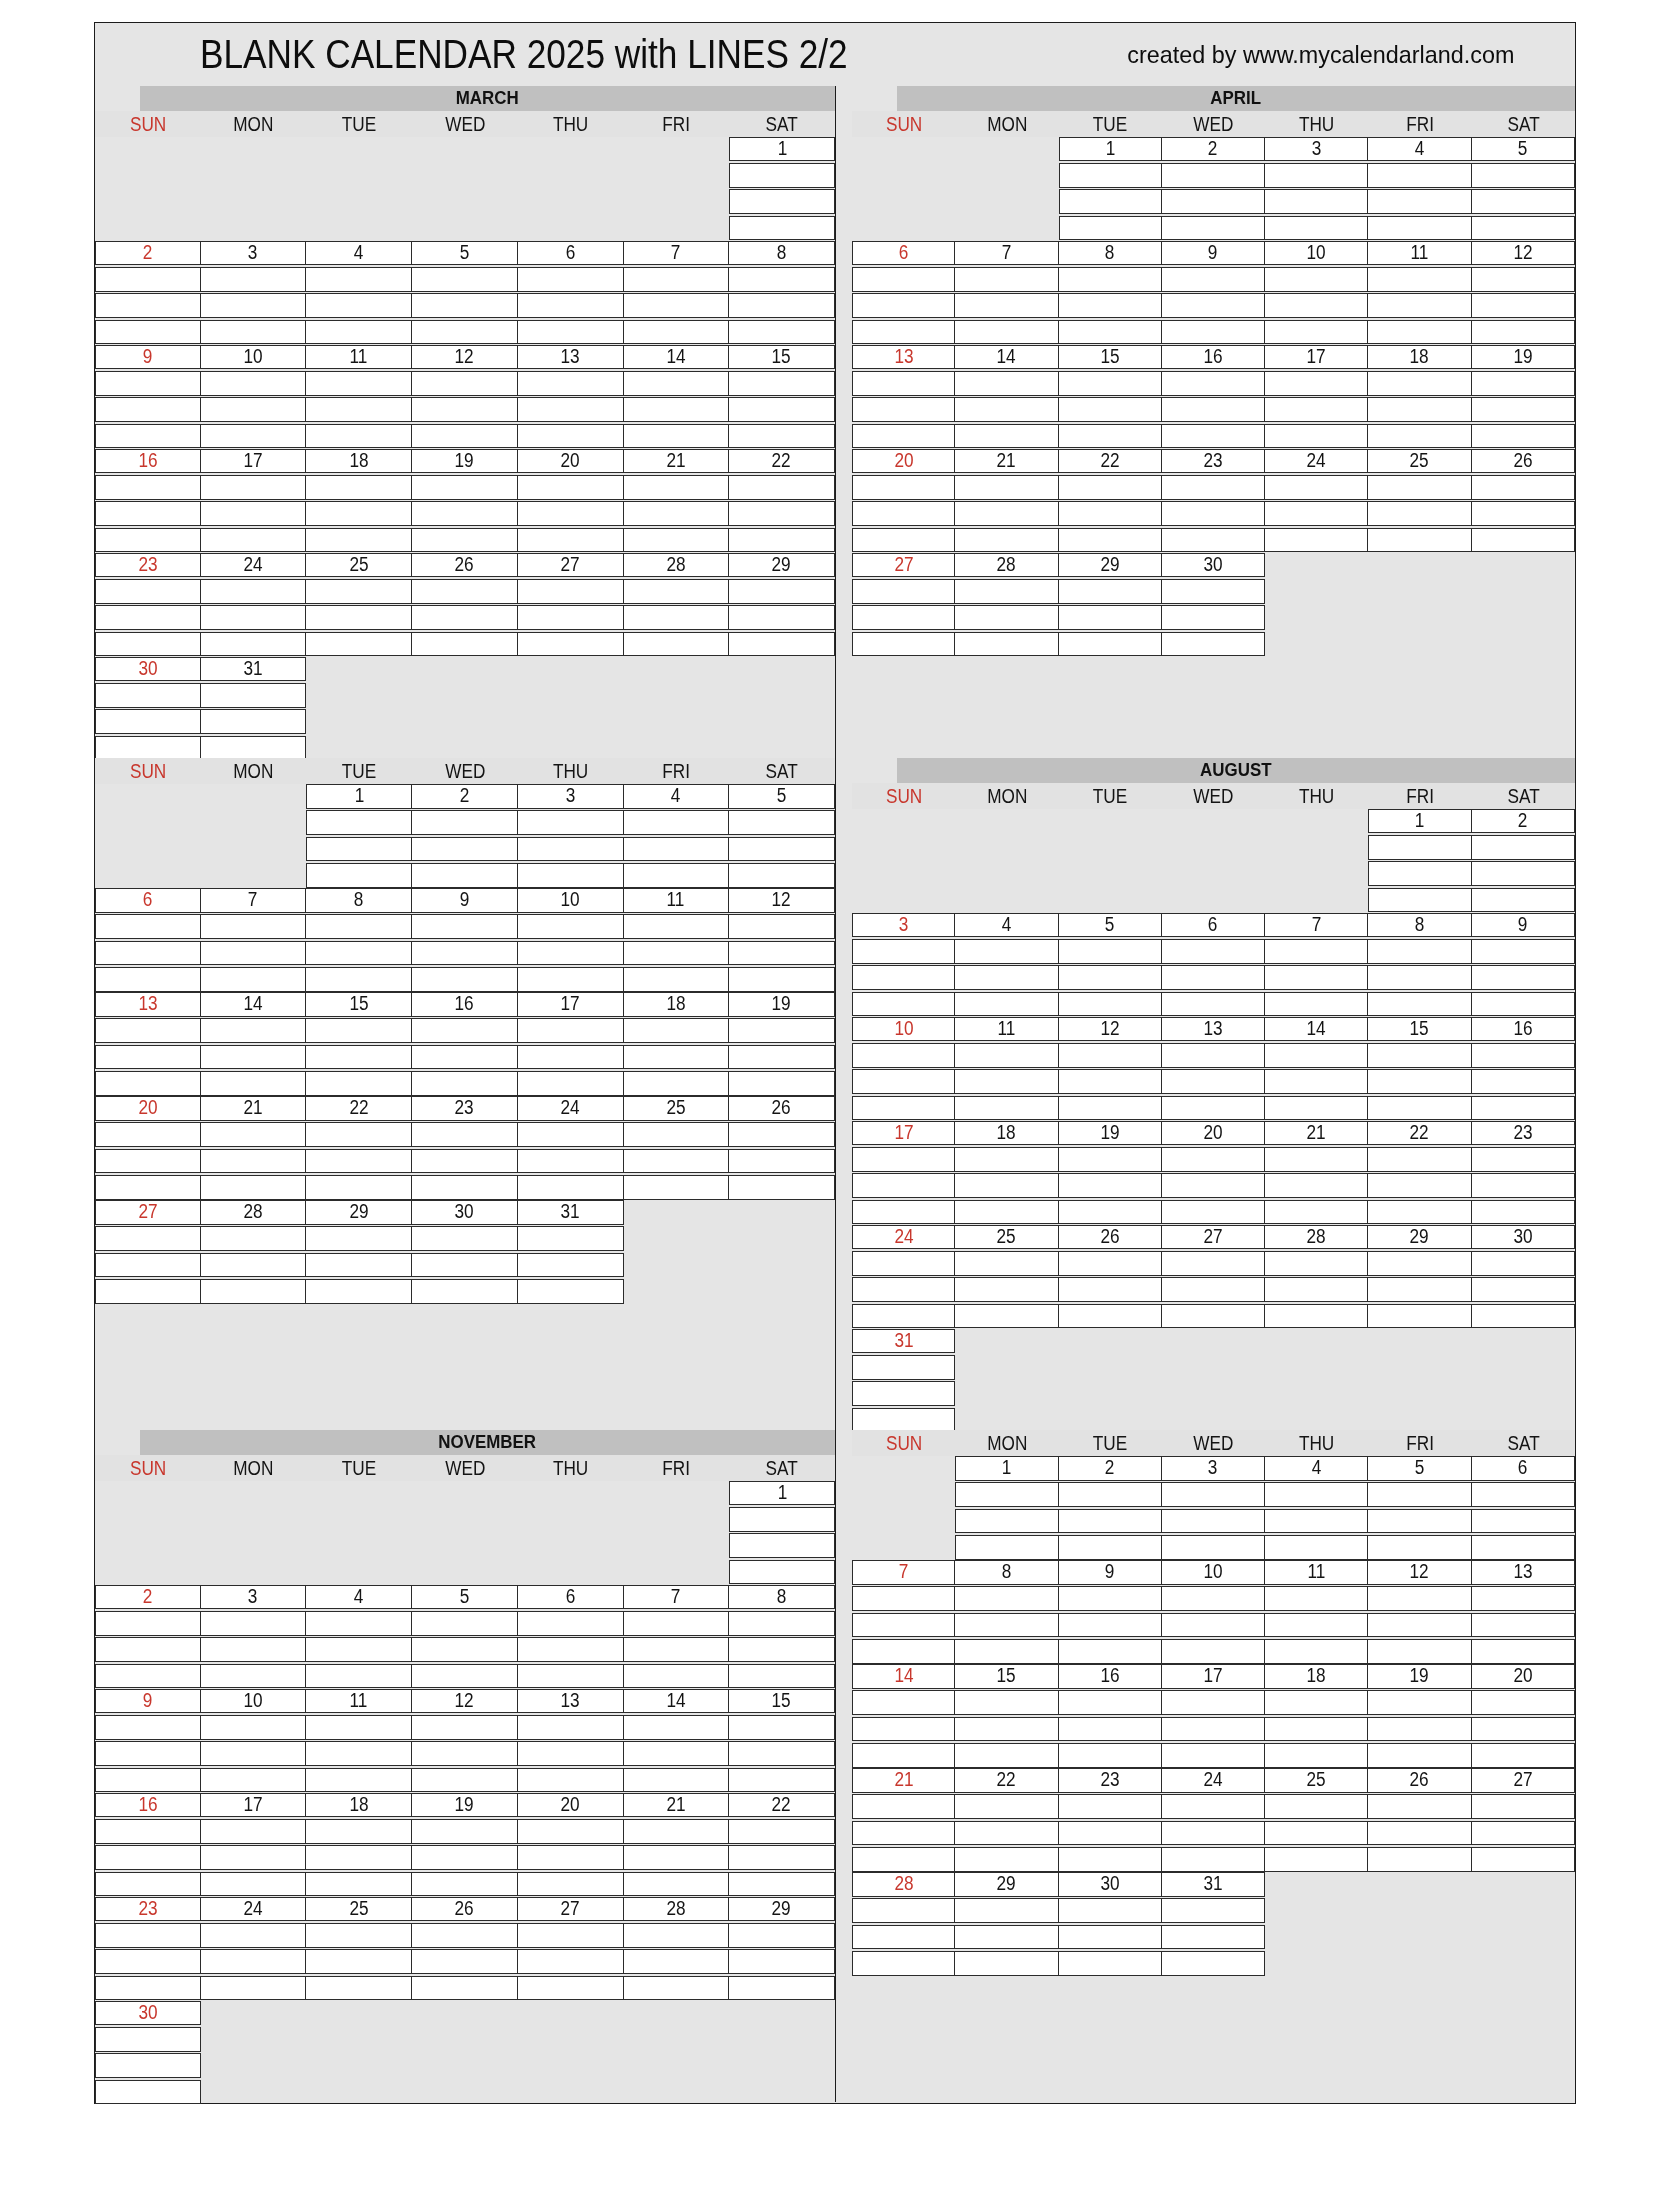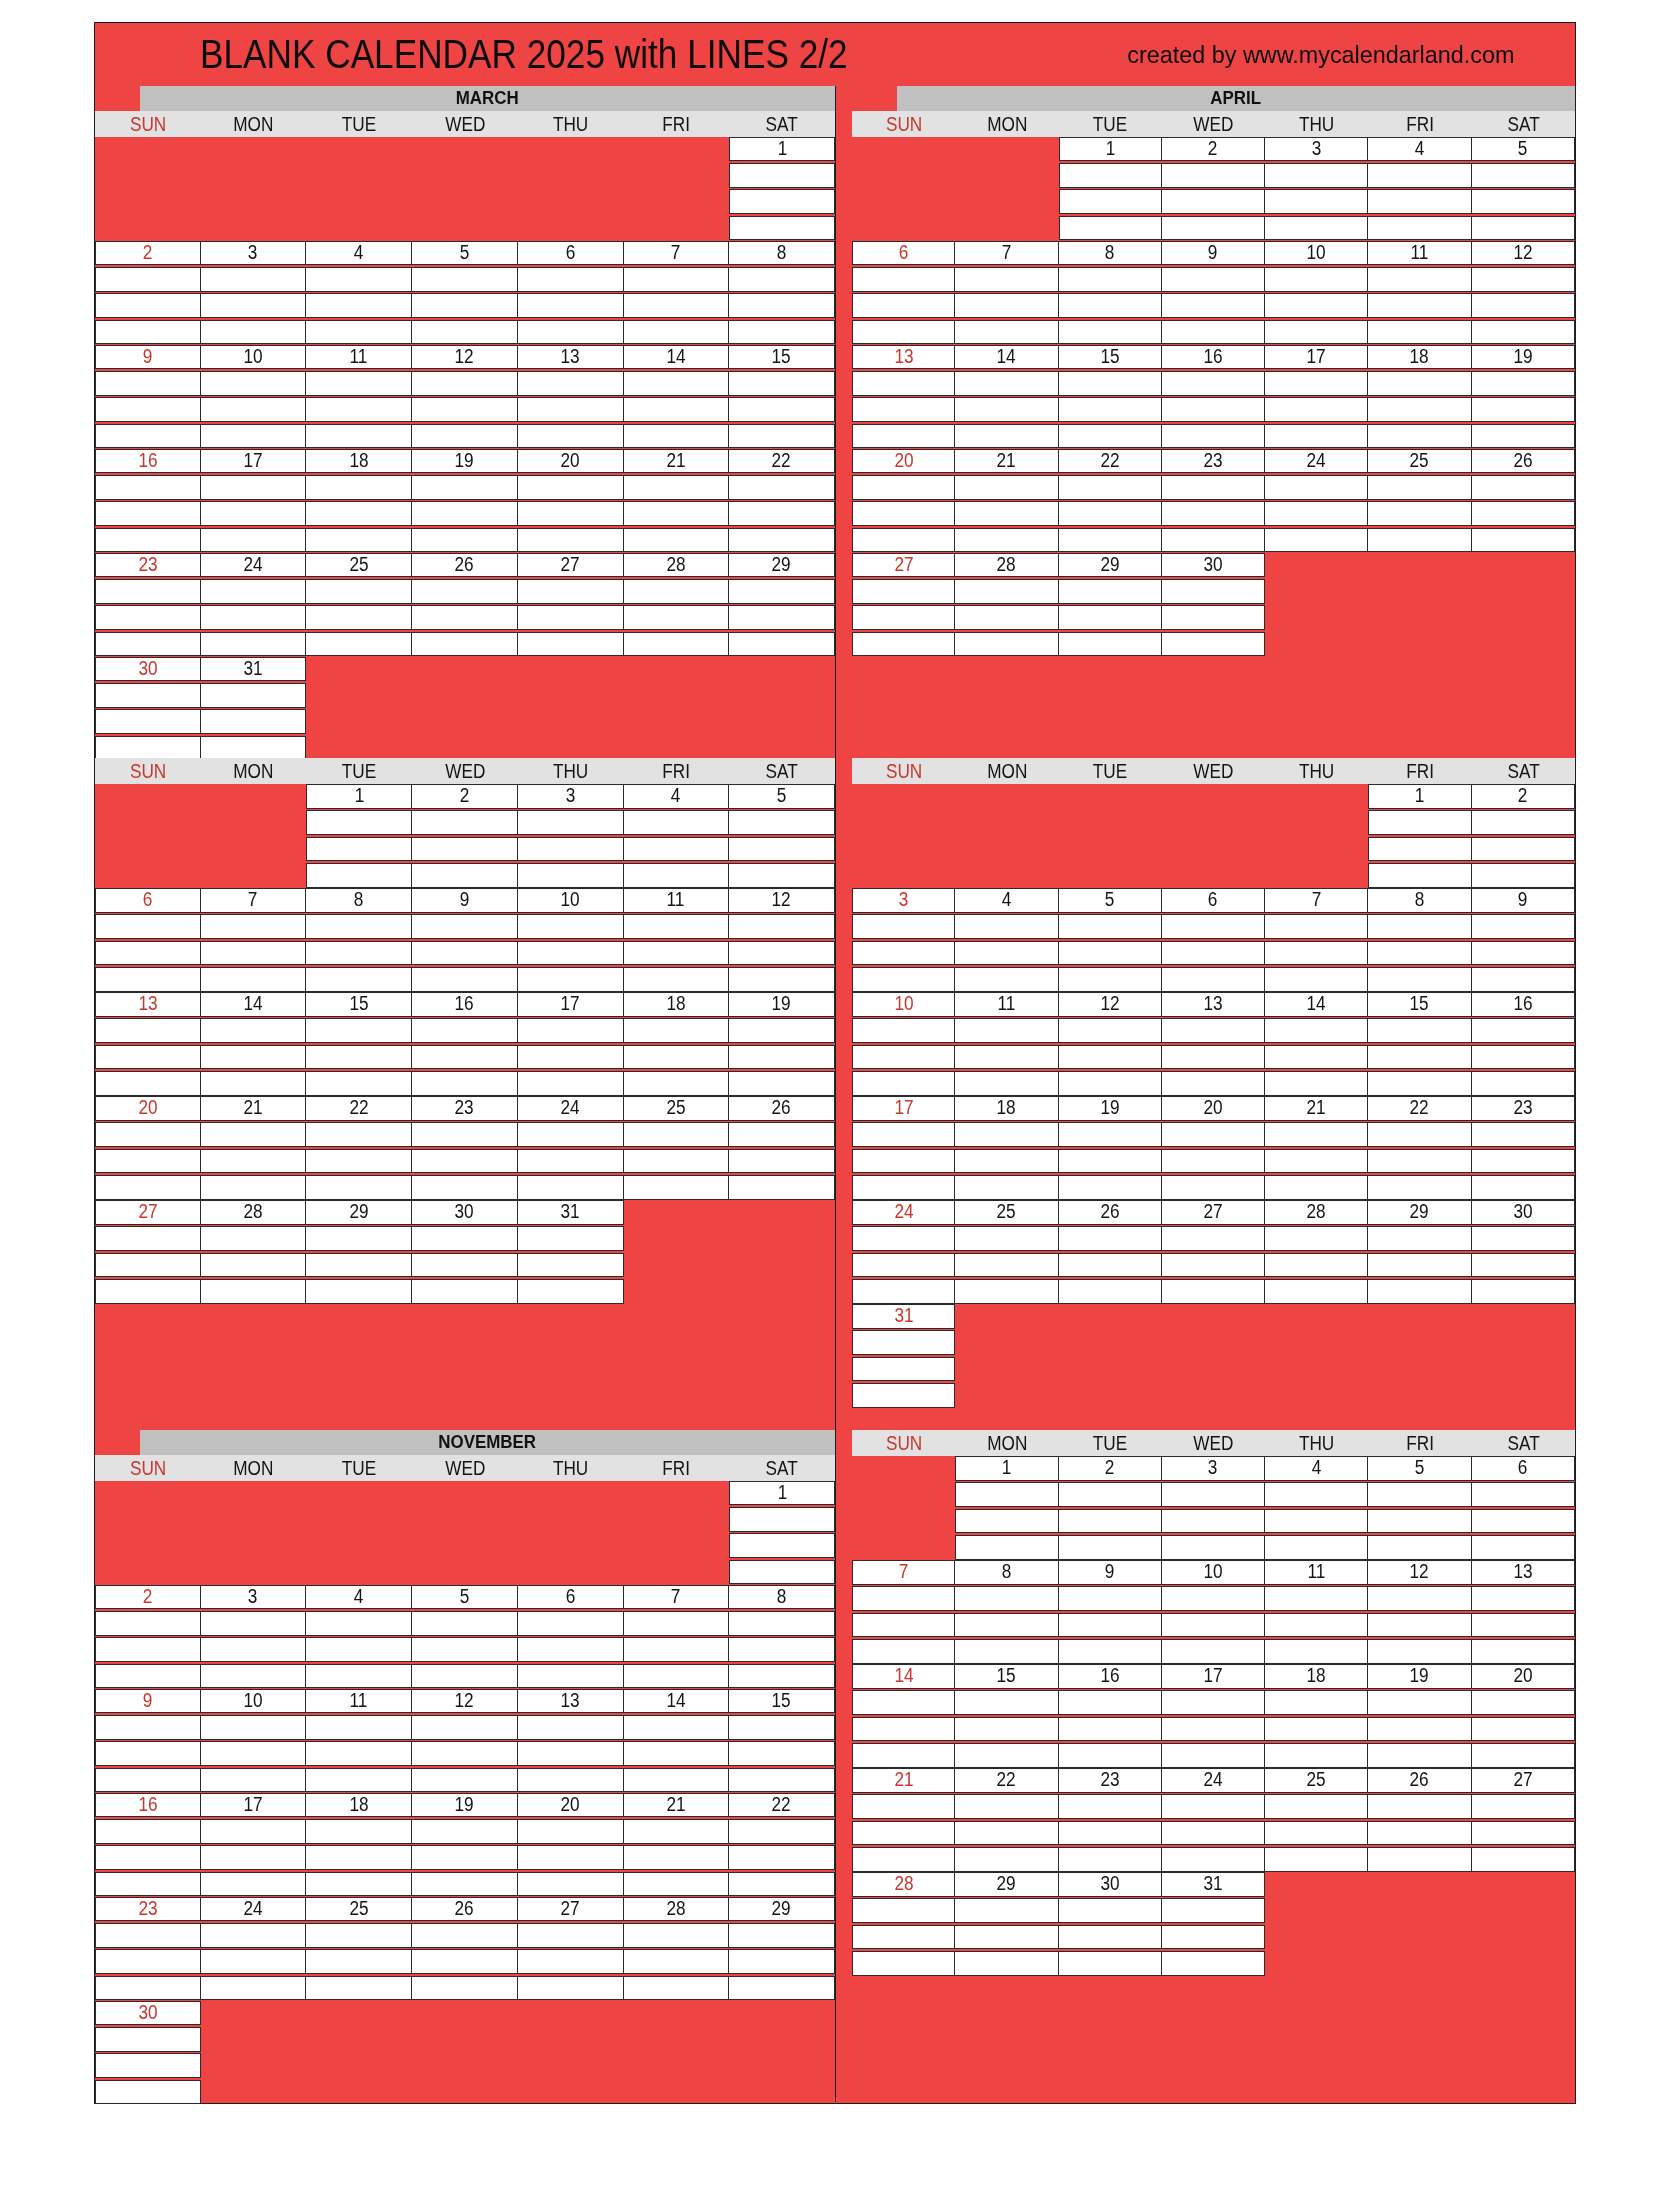--- a/index.html
+++ b/index.html
@@ -3,21 +3,21 @@
 <meta charset="utf-8">
 <style>
   html,body{margin:0;padding:0;background:#ffffff;}
   body{
     width:1679px;height:2195px;position:relative;
     font-family:"Liberation Sans", sans-serif;color:#111;
     -webkit-font-smoothing:antialiased;
   }
   .page{
     position:absolute;left:94px;top:22px;width:1482px;height:2082px;
-    border:1.8px solid #1c1c1c;box-sizing:border-box;background:#ef4444;
+    border:1.8px solid #1c1c1c;box-sizing:border-box;background:#e5e5e5;
   }
   .header{
     height:63px;display:flex;align-items:center;justify-content:space-between;
     padding:0 61px 0 105px;box-sizing:border-box;
   }
   .title{
     font-size:40px;white-space:nowrap;color:#0d0d0d;
     transform:scaleX(0.88);transform-origin:left center;letter-spacing:0px;
   }
   .credit{
@@ -706,20 +706,21 @@
                 <div class="box"></div>
                 <div class="box"></div>
                 <div class="box"></div>
               </div>
               <div class="col"></div>
               <div class="col"></div>
             </div>
           </div>
         </div>
         <div class="half right">
+          <div class="month-band"><span>AUGUST</span></div>
           <div class="day-band">
             <div class="day-h sun"><span>SUN</span></div>
             <div class="day-h"><span>MON</span></div>
             <div class="day-h"><span>TUE</span></div>
             <div class="day-h"><span>WED</span></div>
             <div class="day-h"><span>THU</span></div>
             <div class="day-h"><span>FRI</span></div>
             <div class="day-h"><span>SAT</span></div>
           </div>
           <div class="weeks">

